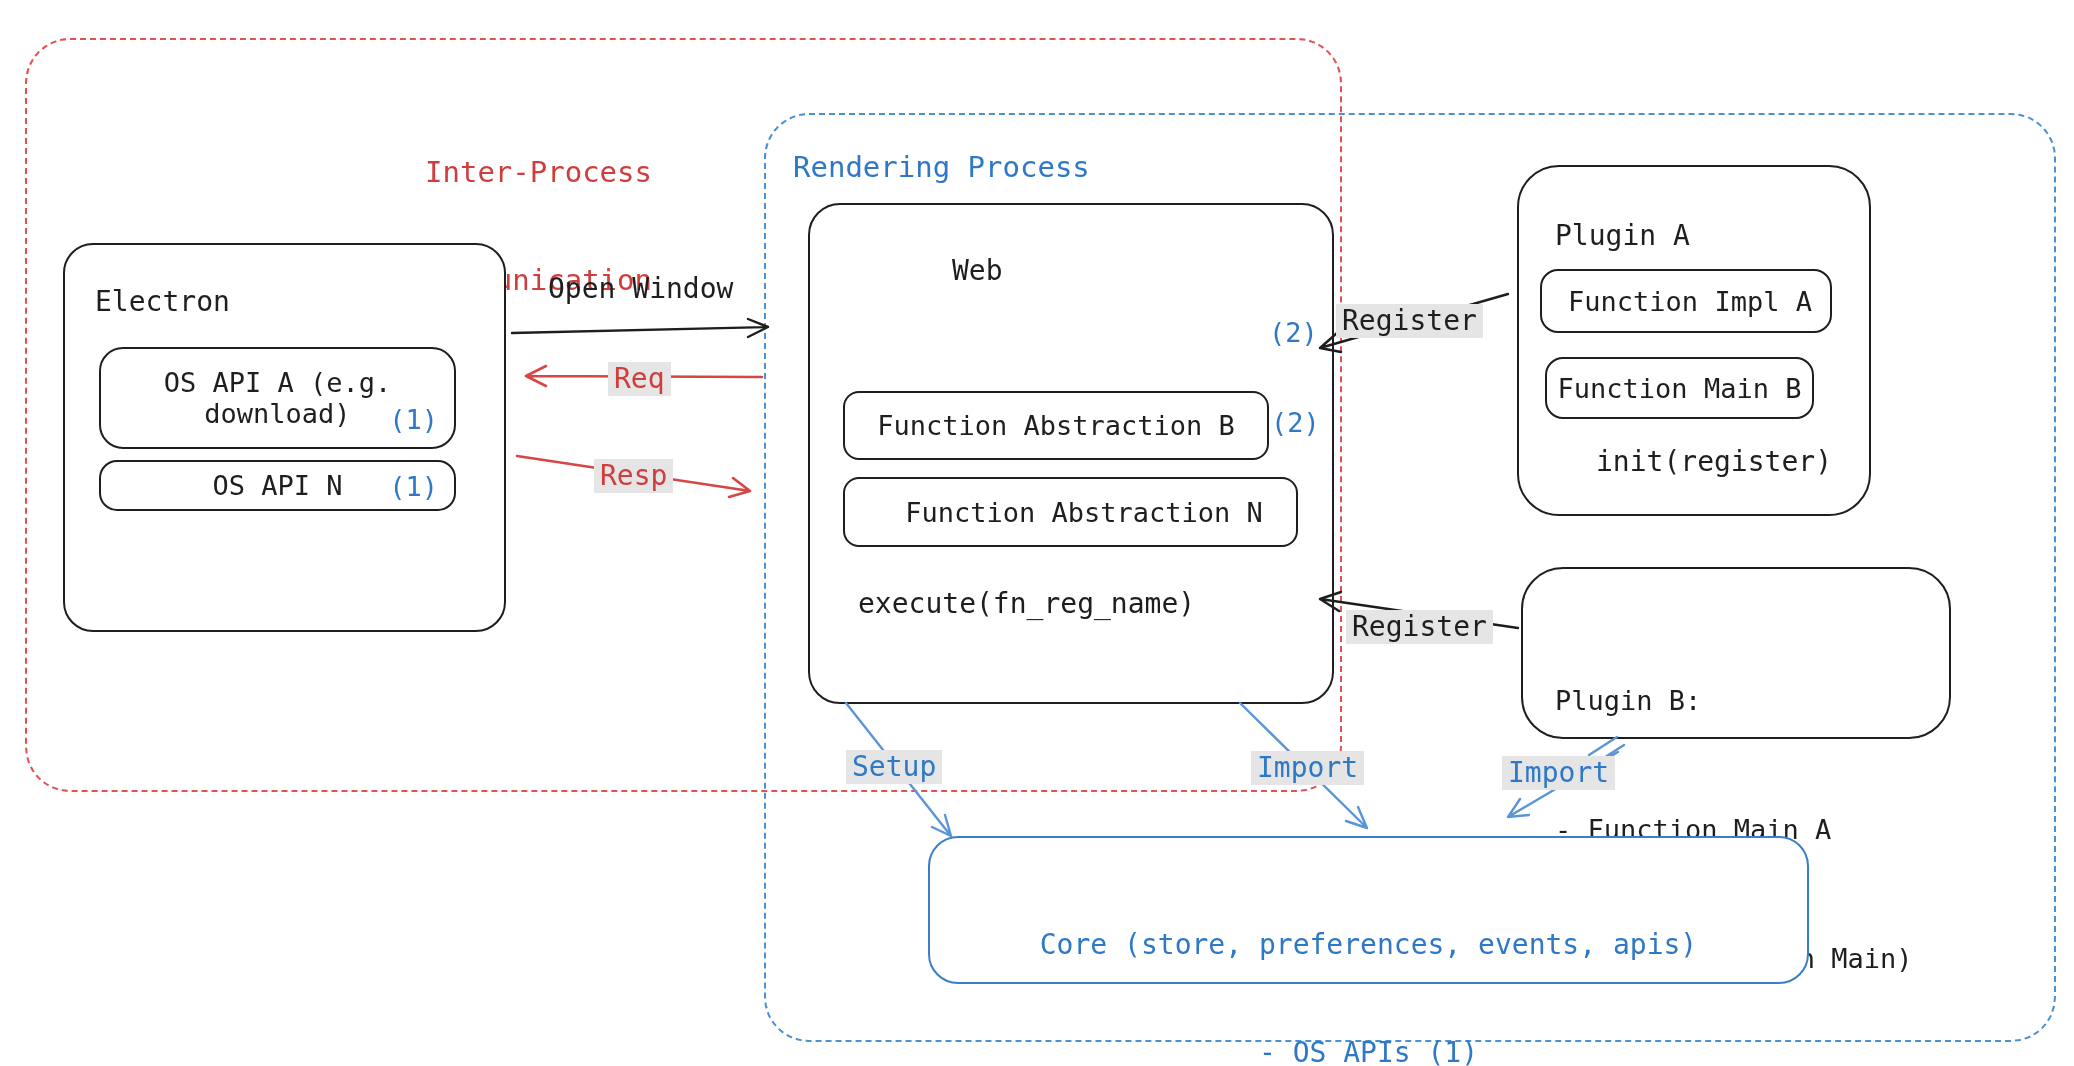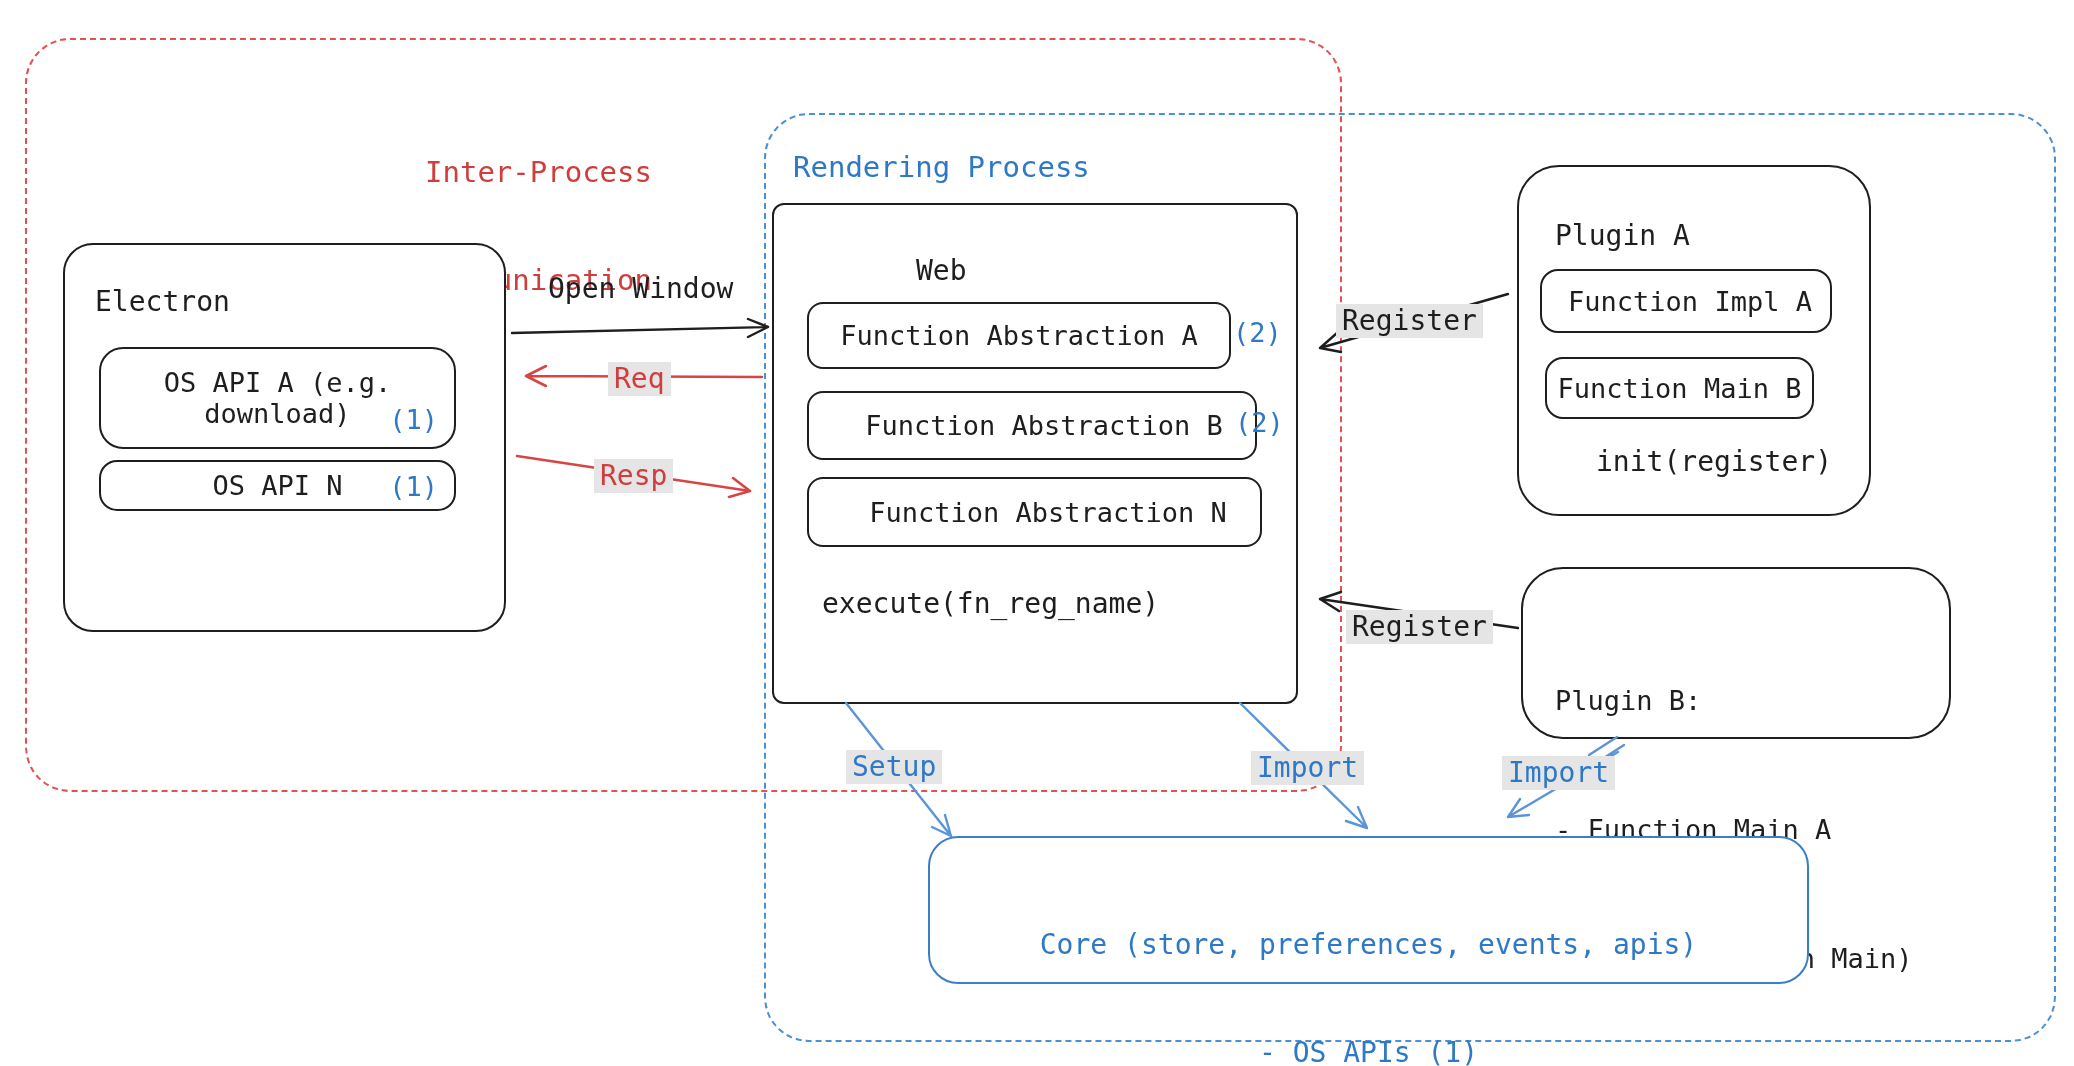--- a/index.html
+++ b/index.html
@@ -72,27 +72,24 @@
         <div>download)</div>
       </div>
       <span class="badge fs27" style="right:16px;bottom:12px;">(1)</span>
     </div>
     <div class="box centered" style="left:34px;top:215px;width:353px;height:47px;border-radius:18px;border-width:2px;">
       <span class="fs27">OS API N</span>
       <span class="badge fs27" style="right:16px;top:9px;">(1)</span>
     </div>
   </div>
 
-  <div class="box" style="left:772px;top:203px;width:522px;height:497px;border-radius:12px;">
+  <div class="box" style="left:808px;top:203px;width:522px;height:497px;border-radius:32px;">
     <div class="lbl fs28" style="left:142px;top:49px;">Web</div>
-    <div class="box centered fs27" style="left:33px;top:97px;width:420px;height:63px;border-radius:16px;border-width:2px;">
-      <span>Function Abstraction A</span>
-    </div>
     <span class="badge fs27" style="left:459px;top:112px;">(2)</span>
-    <div class="box centered fs27" style="left:33px;top:186px;width:422px;height:65px;border-radius:16px;border-width:2px;padding-left:24px;">
+    <div class="box centered fs27" style="left:33px;top:186px;width:422px;height:65px;border-radius:16px;border-width:2px;">
       <span>Function Abstraction B</span>
     </div>
     <span class="badge fs27" style="left:461px;top:202px;">(2)</span>
     <div class="box centered fs27" style="left:33px;top:272px;width:424px;height:66px;border-radius:16px;border-width:2px;padding-left:27px;">
       <span>Function Abstraction N</span>
     </div>
     <div class="lbl fs28" style="left:48px;top:382px;">execute(fn_reg_name)</div>
   </div>
 
   <div class="box" style="left:1517px;top:165px;width:350px;height:347px;border-radius:42px;">

